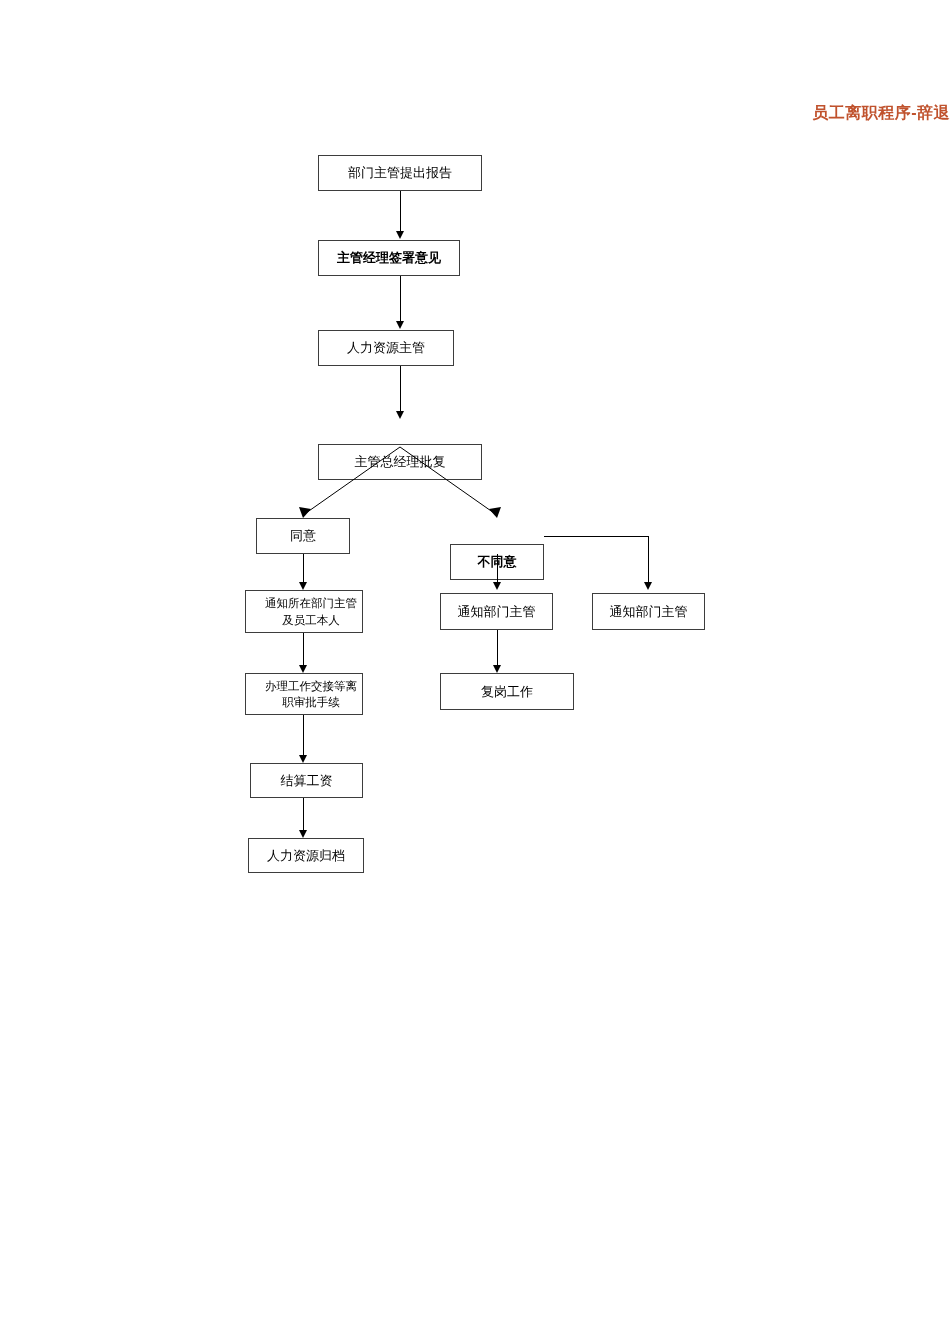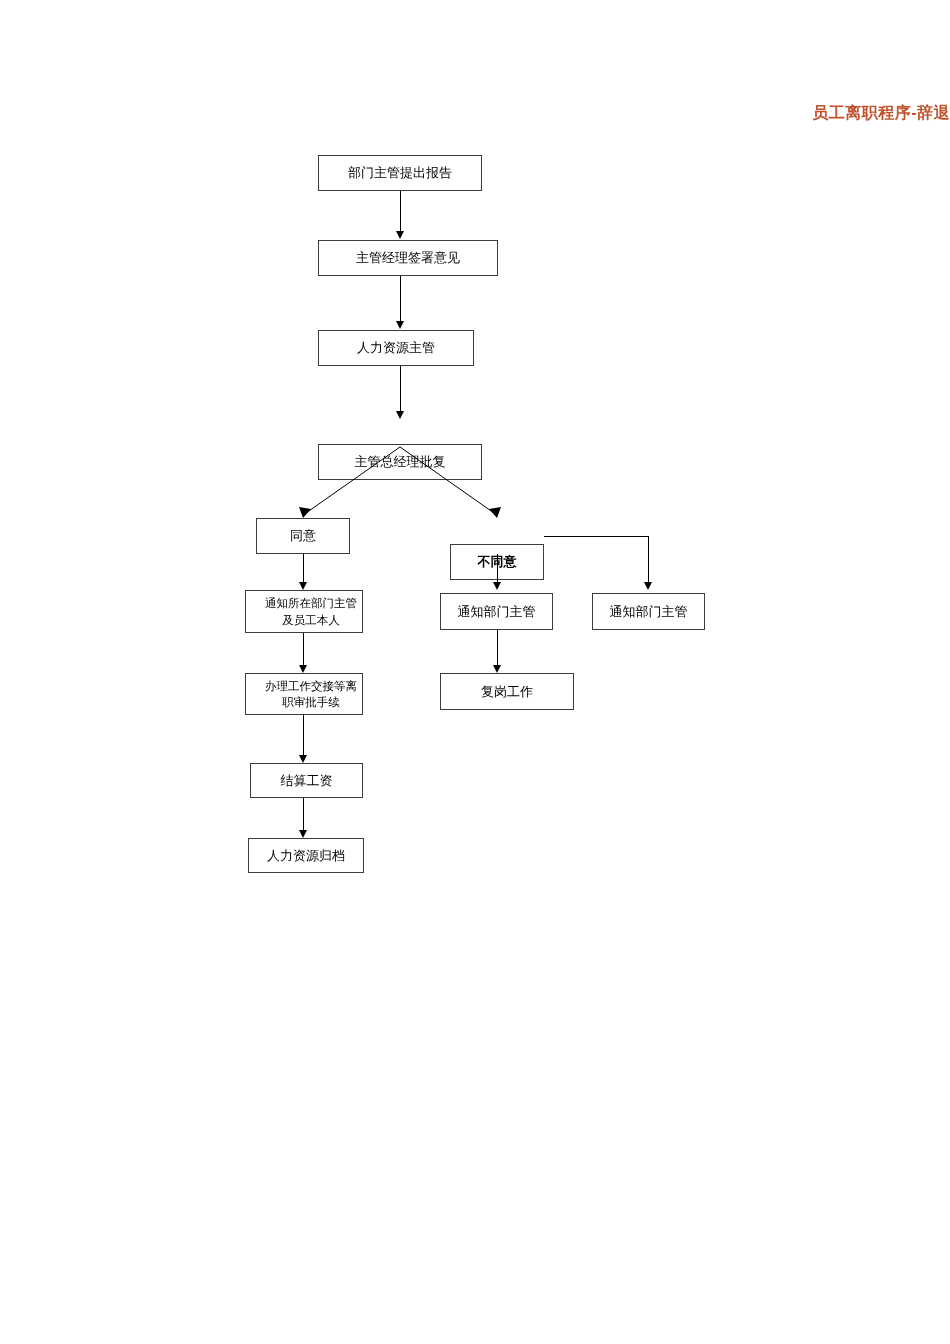--- a/index.html
+++ b/index.html
@@ -78,25 +78,25 @@
 <body>
 
 <div id="page">
 
   <div id="title">员工离职程序-辞退</div>
 
   <div class="node" style="left:318px; top:155px; width:164px; height:36px;">部门主管提出报告</div>
   <div class="edge v" style="left:400px; top:191px; height:40px;"></div>
   <div class="arrowhead" style="left:396px; top:231px;"></div>
 
-  <div class="node" style="left:318px; top:240px; width:180px; height:36px;">主管经理签署意见</div>
+  <div class="node" style="left:318px; top:240px; width:142px; height:36px;font-weight:bold;">主管经理签署意见</div>
   <div class="edge v" style="left:400px; top:276px; height:45px;"></div>
   <div class="arrowhead" style="left:396px; top:321px;"></div>
 
-  <div class="node" style="left:318px; top:330px; width:156px; height:36px;">人力资源主管</div>
+  <div class="node" style="left:318px; top:330px; width:136px; height:36px;">人力资源主管</div>
   <div class="edge v" style="left:400px; top:366px; height:45px;"></div>
   <div class="arrowhead" style="left:396px; top:411px;"></div>
 
   <div class="node" style="left:318px; top:411px; width:164px; height:36px;margin-top:33px;">主管总经理批复</div>
 
   <svg class="diag" style="left:0px; top:0px; width:950px; height:1344px;">
     <line x1="400" y1="447" x2="306" y2="513"></line>
     <polygon points="303,518 299,507 311,509"></polygon>
     <line x1="400" y1="447" x2="494" y2="513"></line>
     <polygon points="497,518 489,509 501,507"></polygon>

